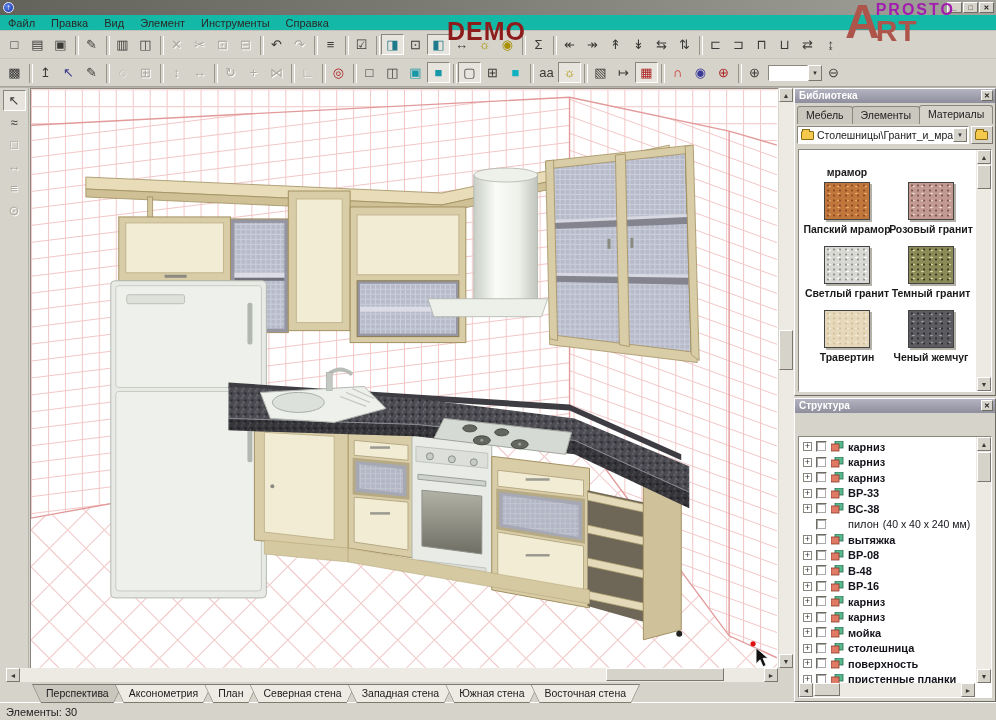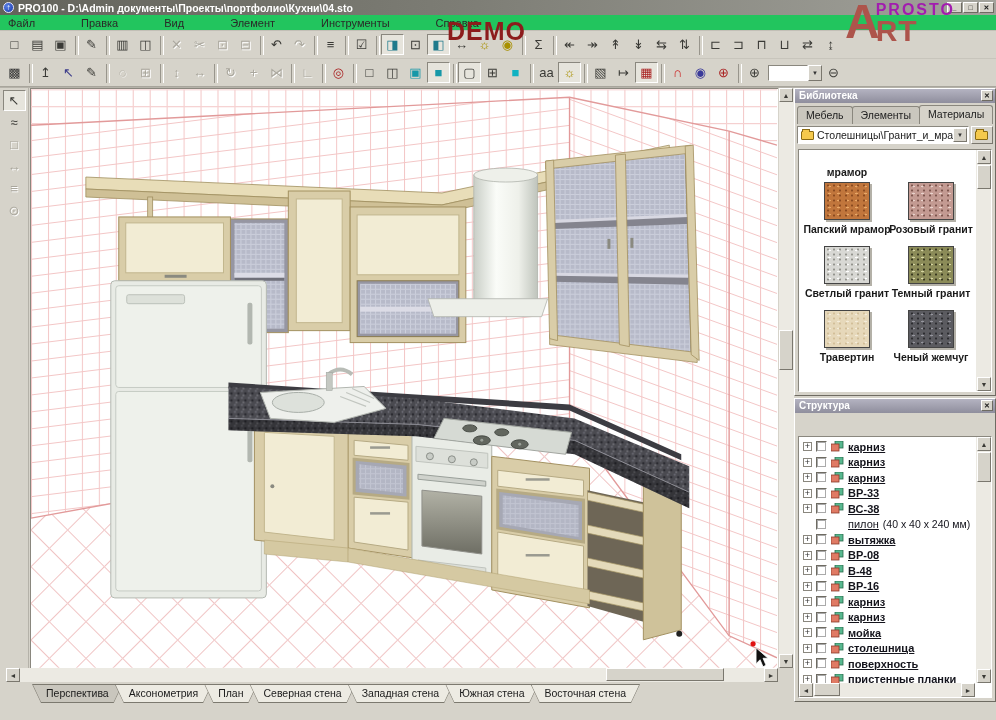--- a/index.html
+++ b/index.html
@@ -9,22 +9,22 @@
 
   
   .titlebar { position:absolute; left:0; top:0; width:996px; height:15px;
     background:linear-gradient(90deg,#63635b,#7c7c74 45%,#a2a29b);
     color:#fff; font-weight:bold; font-size:10.5px; display:flex; align-items:center; padding-left:3px; }
   .appicon { width:11px; height:11px; border-radius:50%; background:radial-gradient(circle at 35% 35%, #5b82e8, #1433a8);
     border:1px solid #e8e8ff; margin-right:4px; color:#fff; font-size:8px; line-height:9px; text-align:center; font-weight:bold; }
   .winctl { position:absolute; right:2px; top:2px; display:flex; gap:1px; }
   .wbtn { width:15px; height:11px; background:#d6d3ca; border:1px solid; border-color:#fff #6e6b62 #6e6b62 #fff;
     color:#222; font-size:7px; line-height:9px; text-align:center; font-weight:bold; }
-  .menubar { position:absolute; left:0; top:15px; width:996px; height:16px; background:#22c55e;
-    border-bottom:1px solid #c2bfb6; display:flex; align-items:center;gap:30px; }
+  .menubar { position:absolute; left:0; top:15px; width:996px; height:16px; background:#14b8a6;
+    border-bottom:1px solid #c2bfb6; display:flex; align-items:center; }
   .mitem { padding:1px 8px; color:#2a2a28; }
 
   
   .tbar { position:absolute; background:#d6d3ca; display:flex; align-items:center; padding-left:3px; }
   #tb1 { left:0; top:31px; width:996px; height:28px; border-bottom:1px solid #c8c5bc; }
   #tb2 { left:0; top:59px; width:996px; height:28px; border-bottom:1px solid #a8a59c; }
   .tbtn { width:23px; height:21px; display:flex; align-items:center; justify-content:center;
     font-size:13px; color:#3a3a36; border:1px solid transparent; position:relative; flex:none; }
   .tbtn.pressed { border-color:#8a877e #fff #fff #8a877e; background:#e6e4dc; }
   .tbtn.disabled { color:#aaa79d; text-shadow:1px 1px 0 #fff; }
@@ -99,21 +99,21 @@
   .tree { position:absolute; left:3px; right:3px; top:37px; bottom:3px; background:#fff;
     border:1px solid; border-color:#8a877e #fff #fff #8a877e; overflow:hidden; }
   .trows { position:absolute; left:0; top:0; right:16px; bottom:14px; overflow:hidden; padding-top:2px; }
   .trow { height:15.5px; display:flex; align-items:center; gap:4px; padding-left:4px; }
   .texp { width:9px; height:9px; border:1px solid #8a877e; background:#fff; font-size:9px; line-height:7px;
     text-align:center; color:#333; flex:none; }
   .texp.hid { visibility:hidden; }
   .tchk { width:11px; height:11px; background:#fff; border:1px solid; border-color:#6e6b62 #fff #fff #6e6b62;
     box-shadow:inset 0 0 0 1px #aaa; flex:none; }
   .tico.hid { visibility:hidden; }
-  .tlabel { font-weight:bold; color:#14141c; font-size:11px; white-space:nowrap;text-decoration:underline; }
+  .tlabel { font-weight:bold; color:#14141c; font-size:11px; white-space:nowrap; }
   .trow.plain .tlabel { font-weight:normal; }
   .tdims { font-size:10.5px; color:#14141c; white-space:nowrap; }
   .tvscroll { position:absolute; right:0; top:0; width:15px; bottom:14px; background:#eceae3; }
   .thscroll { position:absolute; left:0; right:16px; bottom:0; height:14px; background:#eceae3; }
 
   
   .viewtabs { position:absolute; left:32px; top:684px; height:19px; display:flex; z-index:3; }
   .vtab { clip-path:polygon(0 0, 100% 0, calc(100% - 9px) 100%, 9px 100%); background:#7c796f; padding:1px; margin-left:-8px; }
   .vtab:first-child { margin-left:0; }
   .vtab-in { clip-path:polygon(0 0, 100% 0, calc(100% - 8px) 100%, 8px 100%); background:#edebe3; display:block;
@@ -136,21 +136,20 @@
 
   .gapline { position:absolute; left:0; top:87px; width:996px; height:1px; background:#b5b2a9; }
 </style>
 </head>
 <body>
 
 <div class="app">
 
   <div class="titlebar">
     <span class="appicon">↑</span>
-    <span>PRO100 - D:\Admin документы\Проекты\портфолио\Кухни\04.sto</span>
     <span class="winctl">
       <span class="wbtn">_</span>
       <span class="wbtn">□</span>
       <span class="wbtn">✕</span>
     </span>
   </div>
 
   <div class="menubar">
 
   <span class="mitem">Файл</span>
@@ -723,20 +722,23 @@
       <span class="vtab-in">Западная стена</span>
     </span>
       <span class="vtab">
       <span class="vtab-in">Южная стена</span>
     </span>
       <span class="vtab">
       <span class="vtab-in">Восточная стена</span>
     </span>
     </div>
 
+  <div class="statusbar">
+    <span>Элементы: 30</span>
+  </div>
 
   <div class="demo">DEMO</div>
   <div class="brand">
     <div class="brow">
       <span class="ba">A</span>
       <span class="bcol">
         <span class="bp">PROSTO</span>
         <span class="brt">RT</span>
       </span>
     </div>

